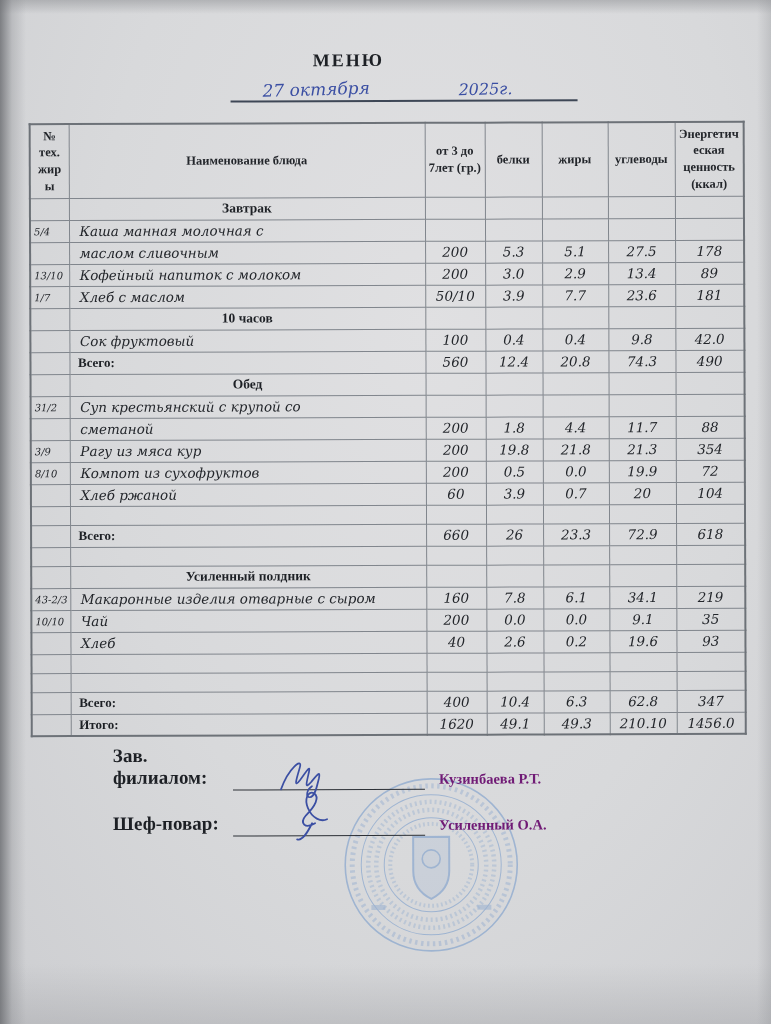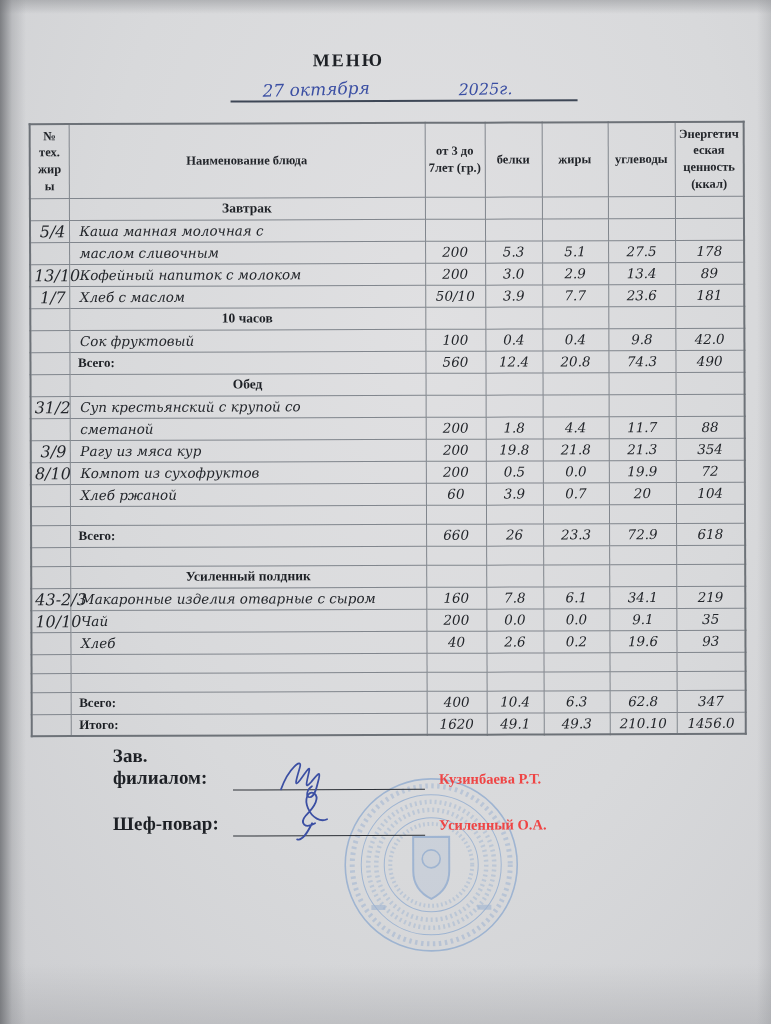--- a/index.html
+++ b/index.html
@@ -37,41 +37,41 @@
     padding:0 3px;color:#23262b;
   }
   .menu thead tr{height:74px;}
   .menu thead th{
     font-size:12.5px;font-weight:bold;text-align:center;vertical-align:middle;
     line-height:1.35;overflow-wrap:anywhere;
   }
   .menu thead th.c-name{overflow-wrap:normal;}
   tr.dish,tr.total,tr.section{height:22px;}
   tr.empty{height:19px;}
-  td.c-num{text-align:right;font-size:16px;white-space:nowrap;}
+  td.c-num{text-align:left;font-size:10px;white-space:nowrap;}
   tr.dish td.c-name{
     font-size:13.5px;padding-left:10px;white-space:nowrap;overflow:visible;
   }
   tr.section td.c-name{
     font-weight:bold;text-align:center;font-size:13.5px;font-family:"Liberation Serif",serif;
     color:#1d2025;
   }
   tr.total td.c-name{
     font-weight:bold;text-align:left;font-size:13px;font-family:"Liberation Serif",serif;
     padding-left:8px;color:#1d2025;
   }
   td.val{text-align:center;font-size:13.5px;white-space:nowrap;}
   .sigs{position:absolute;top:744px;left:112px;width:560px;}
   .sigrow{position:relative;height:46px;display:flex;align-items:flex-end;}
   .siglabel{font-weight:bold;font-size:19px;color:#1d2025;width:118px;padding-bottom:2px;}
   .sigline{
     position:relative;width:192px;border-bottom:1.6px solid #2c3036;height:34px;margin-left:2px;
   }
   .sigink{position:absolute;left:30px;bottom:-10px;}
-  .signame{font-weight:bold;font-size:14.5px;color:#ef4444;margin-left:14px;padding-bottom:2px;}
+  .signame{font-weight:bold;font-size:14.5px;color:#701a75;margin-left:14px;padding-bottom:2px;}
   .stamp{position:absolute;top:775px;left:340px;width:180px;height:180px;opacity:.62;}
 </style>
 </head>
 <body>
 
 <div class="sheet">
 
   <div class="title">МЕНЮ</div>
 
   <div class="dateline">

